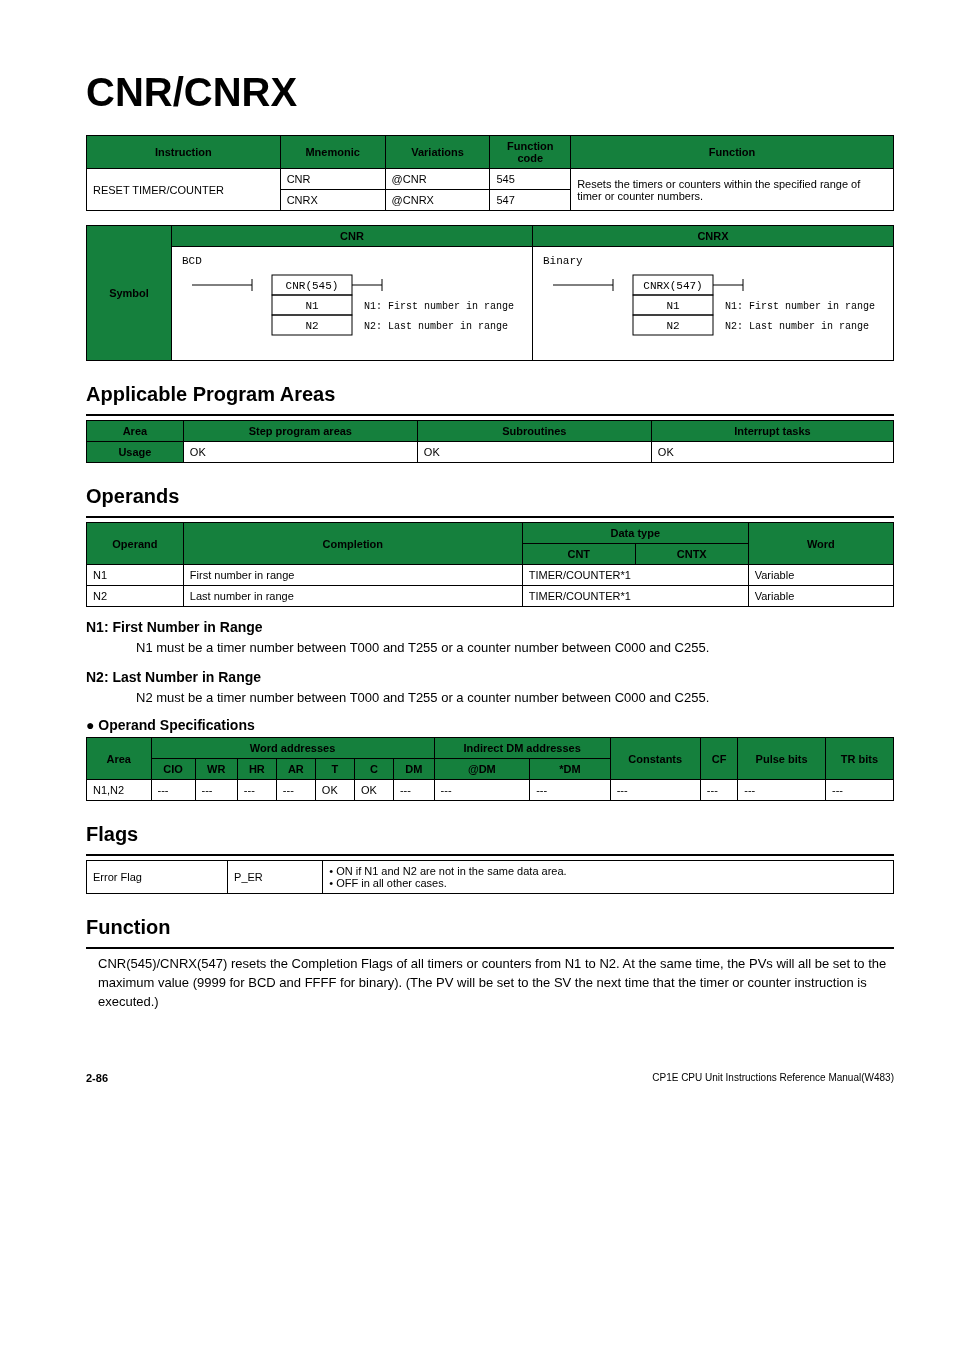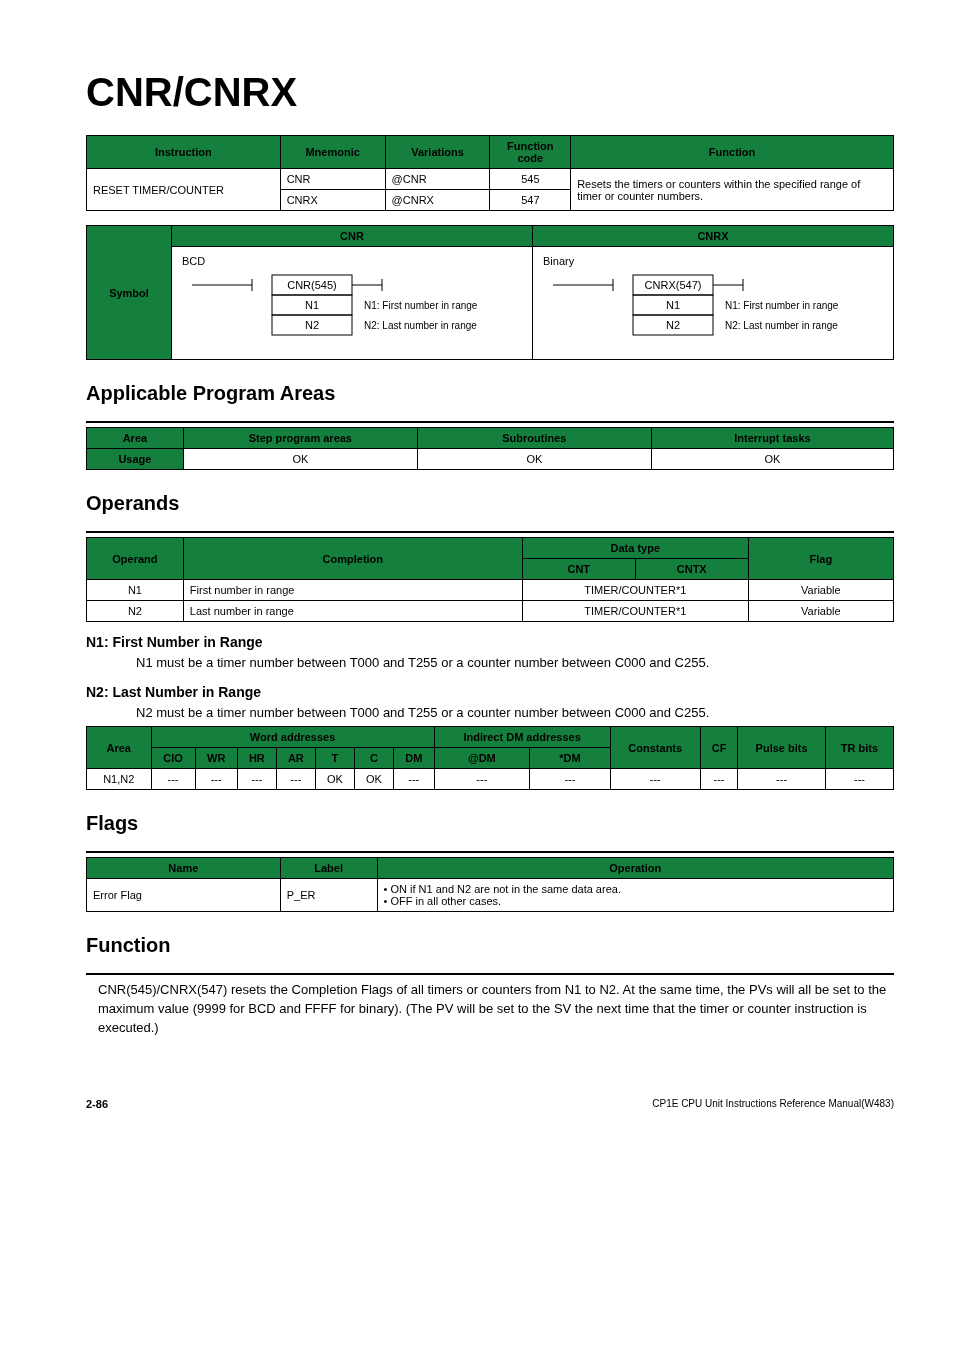--- a/index.html
+++ b/index.html
@@ -42,28 +42,28 @@
     padding: 4px 6px;
     font-size: 11px;
     text-align: left;
     vertical-align: middle;
   }
   th, .hdr {
     background: #15803d;
     text-align: center;
     font-weight: bold;
   }
-  .center { text-align: center; }
+  .center { }
   .section-title {
     font-size: 20px;
     font-weight: bold;
     margin-top: 22px;
     margin-bottom: 4px;
     border-bottom: 2px solid #000;
-    padding-bottom: 16px;
+    padding-bottom: 8px;
   }
   .sub-title {
     font-size: 14px;
     font-weight: bold;
     margin: 12px 0 4px 0;
   }
   .bullet-sub {
     font-size: 14px;
     font-weight: bold;
     margin: 10px 0 4px 0;
@@ -95,20 +95,21 @@
     position: absolute;
     right: 0;
     font-size: 10px;
   }
   .symbol-svg {
     display: inline-block;
   }
   .symbol-td {
     padding: 8px 10px;
     vertical-align: top;
+    font-family: Liberation Mono, monospace;
   }
   .sym-label {
     font-size: 11px;
     margin-bottom: 4px;
   }
 </style>
 </head>
 <body>
 
 <div class="page">
@@ -210,21 +211,21 @@
     </table>
 
   
   <div class="section-title">Operands</div>
   <table>
     <tbody>
         <tr>
       <th rowspan="2" style="width:12%">Operand</th>
       <th rowspan="2" style="width:42%">Completion</th>
       <th colspan="2">Data type</th>
-      <th rowspan="2" style="width:18%">Flag</th>
+      <th rowspan="2" style="width:18%">Word</th>
     </tr>
     <tr>
       <th style="width:14%">CNT</th>
       <th style="width:14%">CNTX</th>
     </tr>
     <tr>
       <td class="center">N1</td>
       <td>First number in range</td>
       <td colspan="2" class="center">TIMER/COUNTER*1</td>
       <td class="center">Variable</td>
@@ -237,20 +238,21 @@
     </tr>
   </tbody>
     </table>
 
   <div class="sub-title">N1: First Number in Range</div>
   <div class="body-text">N1 must be a timer number between T000 and T255 or a counter number between C000 and C255.</div>
 
   <div class="sub-title">N2: Last Number in Range</div>
   <div class="body-text">N2 must be a timer number between T000 and T255 or a counter number between C000 and C255.</div>
 
+  <div class="bullet-sub">Operand Specifications</div>
   <table>
     <tbody>
         <tr>
       <th rowspan="2" style="width:8%">Area</th>
       <th colspan="7">Word addresses</th>
       <th colspan="2">Indirect DM addresses</th>
       <th rowspan="2">Constants</th>
       <th rowspan="2">CF</th>
       <th rowspan="2">Pulse bits</th>
       <th rowspan="2">TR bits</th>
@@ -282,25 +284,20 @@
       <td class="center">---</td>
       <td class="center">---</td>
     </tr>
   </tbody>
     </table>
 
   
   <div class="section-title">Flags</div>
   <table>
     <tbody>
-        <tr>
-      <th style="width:24%">Name</th>
-      <th style="width:12%">Label</th>
-      <th>Operation</th>
-    </tr>
     <tr>
       <td>Error Flag</td>
       <td>P_ER</td>
       <td>
         • <span>ON if N1 and N2 are not in the same data area.</span><br>
         • <span>OFF in all other cases.</span>
       </td>
     </tr>
   </tbody>
     </table>

